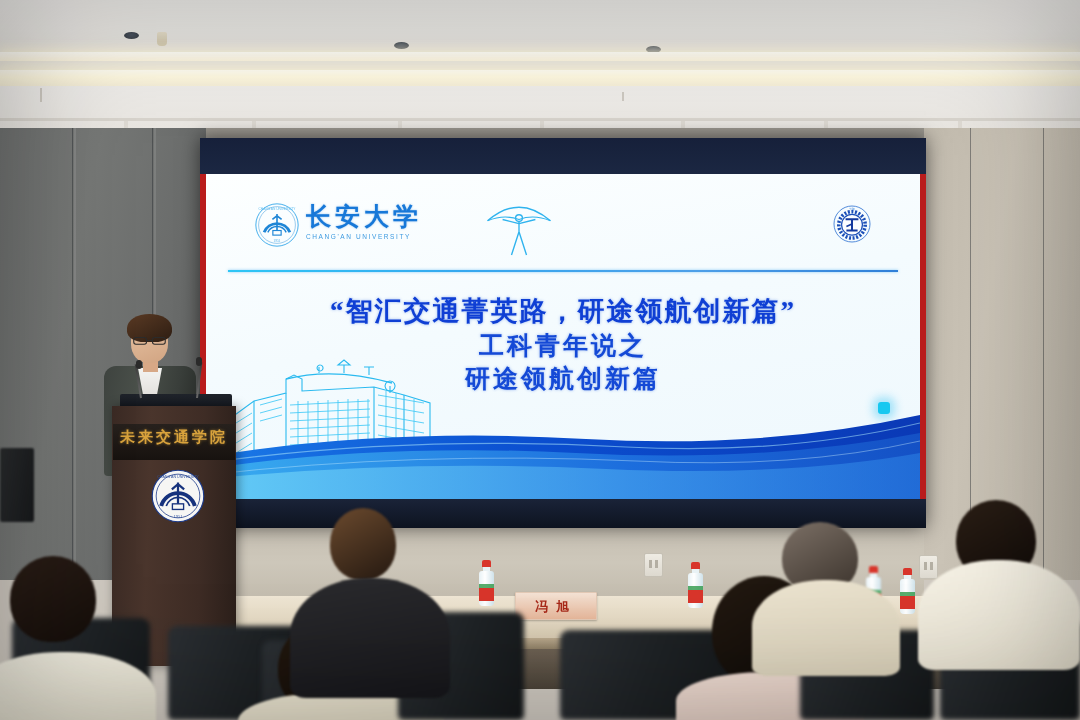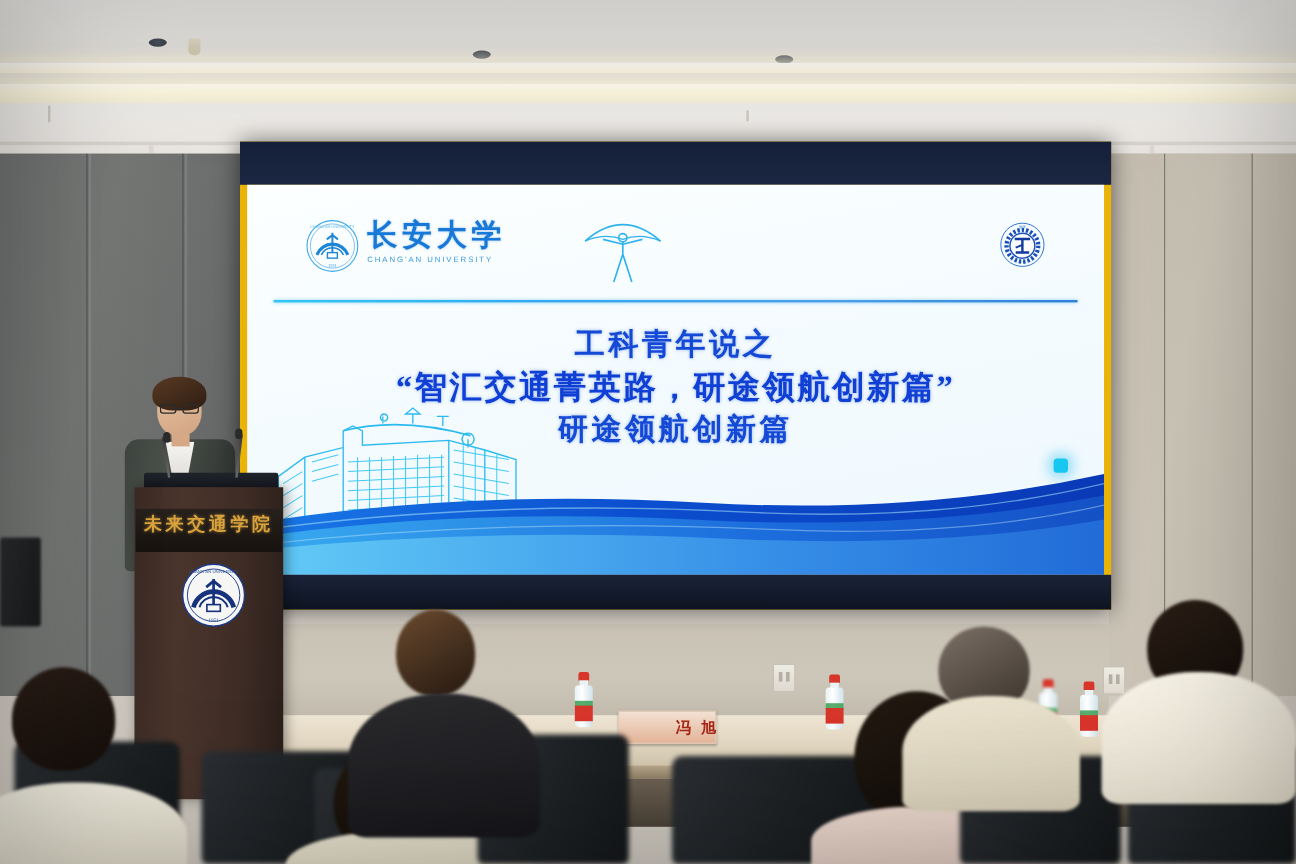--- a/index.html
+++ b/index.html
@@ -39,22 +39,22 @@
 
   
   .wall-lower{position:absolute;left:206px;top:520px;width:718px;height:78px;
     background:linear-gradient(180deg,#c9c2b5 0%,#cdc7ba 55%,#c3bcae 100%);}
   .outlet{position:absolute;width:17px;height:22px;border-radius:2px;
     background:linear-gradient(180deg,#efece4,#ddd9cf);border:1px solid #c6c1b5;}
   .outlet:before{content:"";position:absolute;left:4px;top:6px;width:3px;height:8px;background:#b4afa3;}
   .outlet:after{content:"";position:absolute;right:4px;top:6px;width:3px;height:8px;background:#b4afa3;}
 
   
-  .screen-frame{position:absolute;left:200px;top:118px;width:726px;height:390px;
-    background:#eab308;box-shadow:0 0 18px rgba(0,0,0,.55);}
+  .screen-frame{position:absolute;left:200px;top:138px;width:726px;height:390px;
+    background:#b91c1c;box-shadow:0 0 18px rgba(0,0,0,.55);}
   .screen-bezel-top{position:absolute;left:0;top:0;width:100%;height:36px;
     background:linear-gradient(180deg,#16203a,#1b2742);}
   .slide{position:absolute;left:6px;top:36px;width:714px;height:325px;
     background:linear-gradient(170deg,#fdffff 0%,#f4fbfe 45%,#eef8fd 100%);overflow:hidden;}
   .screen-bezel-bot{position:absolute;left:0;bottom:0;width:100%;height:29px;
     background:linear-gradient(180deg,#1a2338,#0d1320);}
 
   
   .logo-row{position:absolute;left:0;top:22px;width:714px;height:66px;}
   .ca-emblem{position:absolute;left:48px;top:6px;width:46px;height:46px;}
@@ -133,21 +133,21 @@
   .b-neck{position:absolute;left:4px;top:7px;width:7px;height:5px;background:#e9f2f5;}
   .b-body{position:absolute;left:0;top:11px;width:15px;height:35px;border-radius:3px 3px 4px 4px;
     background:linear-gradient(90deg,#e7f1f5,#ffffff 40%,#cfe2ea);}
   .b-label{position:absolute;left:0;top:28px;width:15px;height:13px;background:#d8352b;}
   .b-green{position:absolute;left:0;top:24px;width:15px;height:5px;background:#2f9a4a;opacity:.8;}
 
   .placard{position:absolute;left:515px;top:592px;width:80px;height:26px;
     background:linear-gradient(180deg,#f4e2d4,#e6b79a);border:1px solid #e3c9b5;border-radius:1px;
     box-shadow:0 1px 2px rgba(0,0,0,.25);}
   .placard-txt{position:absolute;left:0;top:5px;width:80px;text-align:center;
-    font-family:"Liberation Serif",serif;font-size:13px;color:#a82818;letter-spacing:8px;font-weight:700;padding-left:28px;}
+    font-family:"Liberation Serif",serif;font-size:13px;color:#a82818;letter-spacing:8px;font-weight:700;}
 
   .papers{position:absolute;left:205px;top:630px;width:70px;height:14px;
     background:linear-gradient(180deg,#fbfaf6,#e6e3da);transform:skewX(-12deg);}
   .side-speaker{position:absolute;left:0px;top:448px;width:34px;height:74px;
     background:linear-gradient(100deg,#2a2c2e,#17191b);border-radius:2px;}
 
   .glass{position:absolute;left:417px;top:622px;width:22px;height:30px;border-radius:2px 2px 5px 5px;
     background:linear-gradient(90deg,rgba(210,230,240,.55),rgba(245,250,252,.75));border:1px solid rgba(180,205,218,.6);}
   .blur{filter:blur(1.2px);}
   .blur2{filter:blur(2.4px);}
@@ -242,22 +242,22 @@
           <circle cx="50" cy="52" r="26" fill="#fbfdff" stroke="#1b4fb8" stroke-width="3"></circle>
           <path d="M34 38 L66 38 M50 38 L50 66 M36 66 L64 66" fill="none" stroke="#13399e" stroke-width="5"></path>
           <path d="M50 50 L36 56" fill="none" stroke="#13399e" stroke-width="4"></path>
           <text x="50" y="16" font-size="7" fill="#3d86dc" text-anchor="middle" font-family="Liberation Sans, sans-serif">学院</text>
         </svg>
       </div>
 
       <div class="divider"></div>
 
       <div class="titles">
+        <div class="t-line t2">“智汇交通菁英路，研途领航创新篇”</div>
         <div class="t-line t1">工科青年说之</div>
-        <div class="t-line t2">“智汇交通菁英路，研途领航创新篇”</div>
         <div class="t-line t3">研途领航创新篇</div>
       </div>
 
       <div class="date">2025年4月28日</div>
 
       <div class="blue-dot"></div>
 
       <svg class="building" viewBox="0 0 240 130">
         <g fill="none" stroke="#21b7ef" stroke-width="1.1">
           <path d="M8 118 L8 64 L30 48 L62 40 L62 26 L70 22 L78 26 L78 38 L150 34 L180 42 L206 50 L206 118"></path>

